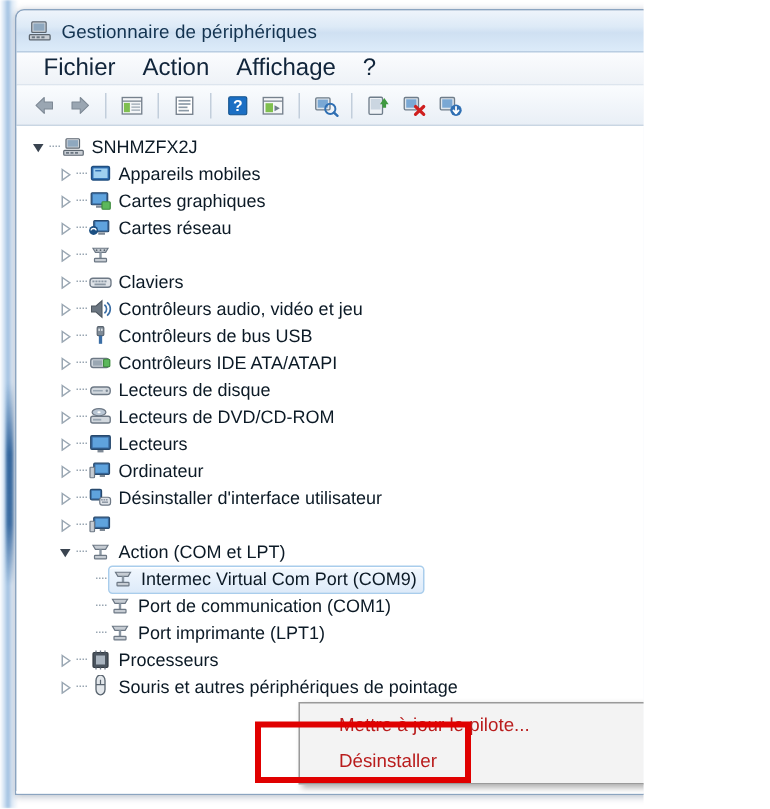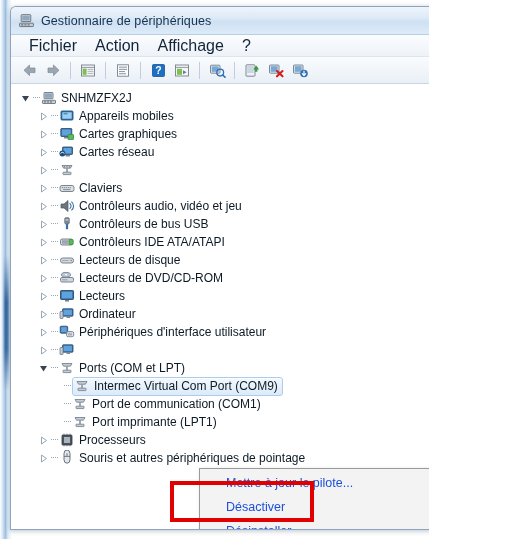--- a/index.html
+++ b/index.html
@@ -142,21 +142,21 @@
     border: 1px solid #9a9a9a;
     box-shadow: 2px 2px 4px rgba(0,0,0,0.30);
     padding: 2px 0 3px 0;
     z-index: 40;
   }
   .ctx-item {
     height: 24px;
     display: flex; align-items: center;
     padding-left: 26px;
     font-size: 12.5px;
-    color: #1d4ed8;
+    color: #b91c1c;
     white-space: nowrap;
   }
 
   .redbox {
     position: absolute;
     left: 170px; top: 481px;
     width: 136px; height: 33px;
     border: 4px solid #e00000;
     z-index: 60;
     pointer-events: none;
@@ -501,21 +501,21 @@
           <rect x="1.2" y="2.2" width="7.5" height="7" rx="1" fill="#3b6ea5" stroke="#27496d" stroke-width="0.8"></rect>
           <rect x="2.2" y="3.2" width="5.5" height="5" fill="#5fa3dd"></rect>
           <rect x="7.5" y="7.5" width="7.2" height="5.2" rx="1.6" fill="#dfe3e8" stroke="#6d7885" stroke-width="0.8"></rect>
           <g fill="#8b97a3">
             <rect x="8.4" y="8.7" width="1.1" height="1"></rect>
               <rect x="10" y="8.7" width="1.1" height="1"></rect>
             <rect x="11.6" y="8.7" width="1.1" height="1"></rect>
               <rect x="9" y="10.3" width="4" height="1"></rect>
           </g>
         </svg>
-        <span class="r-label">Périphériques d'interface utilisateur</span>
+        <span class="r-label">Désinstaller d'interface utilisateur</span>
       </div>
 
       <div class="row" style="padding-left:26px;">
         <span class="twisty">
             <svg width="9" height="9" viewBox="0 0 9 9">
               <polygon points="2.5,1 7.5,4.5 2.5,8" fill="none" stroke="#9aa7b3" stroke-width="1"></polygon>
             </svg>
           </span>
         <span class="dotline"></span>
         <svg class="r-icon" viewBox="0 0 16 16">
@@ -531,21 +531,21 @@
             <svg width="9" height="9" viewBox="0 0 9 9">
               <polygon points="1,2 8,2 4.5,7.5" fill="#3a4450"></polygon>
             </svg>
           </span>
         <span class="dotline"></span>
         <svg class="r-icon" viewBox="0 0 16 16">
           <path d="M3 3.5 L13 3.5 L11.4 6.2 L4.6 6.2 Z" fill="#c6ccd3" stroke="#6d7885" stroke-width="0.8"></path>
           <rect x="7.2" y="6.2" width="1.6" height="4" fill="#8b97a3"></rect>
           <rect x="4" y="10.2" width="8" height="2.4" rx="0.5" fill="#c6ccd3" stroke="#6d7885" stroke-width="0.8"></rect>
         </svg>
-        <span class="r-label">Ports (COM et LPT)</span>
+        <span class="r-label">Action (COM et LPT)</span>
       </div>
 
       <div class="row selected" style="padding-left:52px;">
         <span class="dotline"></span>
         <span class="sel-wrap">
           <svg class="r-icon" viewBox="0 0 16 16">
             <path d="M3 3.5 L13 3.5 L11.4 6.2 L4.6 6.2 Z" fill="#c6ccd3" stroke="#6d7885" stroke-width="0.8"></path>
             <rect x="7.2" y="6.2" width="1.6" height="4" fill="#8b97a3"></rect>
             <rect x="4" y="10.2" width="8" height="2.4" rx="0.5" fill="#c6ccd3" stroke="#6d7885" stroke-width="0.8"></rect>
           </svg>
@@ -605,21 +605,20 @@
         <svg class="r-icon" viewBox="0 0 16 16">
           <path d="M5 3.6 a3 3.6 0 0 1 6 0 v6 a3 3.6 0 0 1 -6 0 z" fill="#e3e7eb" stroke="#5a6570" stroke-width="0.9"></path>
           <line x1="8" y1="3.1" x2="8" y2="6.4" stroke="#5a6570" stroke-width="0.8"></line>
           <line x1="5" y1="6.4" x2="11" y2="6.4" stroke="#5a6570" stroke-width="0.8"></line>
         </svg>
         <span class="r-label">Souris et autres périphériques de pointage</span>
       </div>
 
       <div class="ctxmenu">
         <div class="ctx-item">Mettre à jour le pilote...</div>
-        <div class="ctx-item">Désactiver</div>
         <div class="ctx-item">Désinstaller</div>
 
       </div>
 
     </div>
   </div>
 
   <div class="redbox" style="border-color: rgb(224, 0, 0);"></div>
 
 </div>

